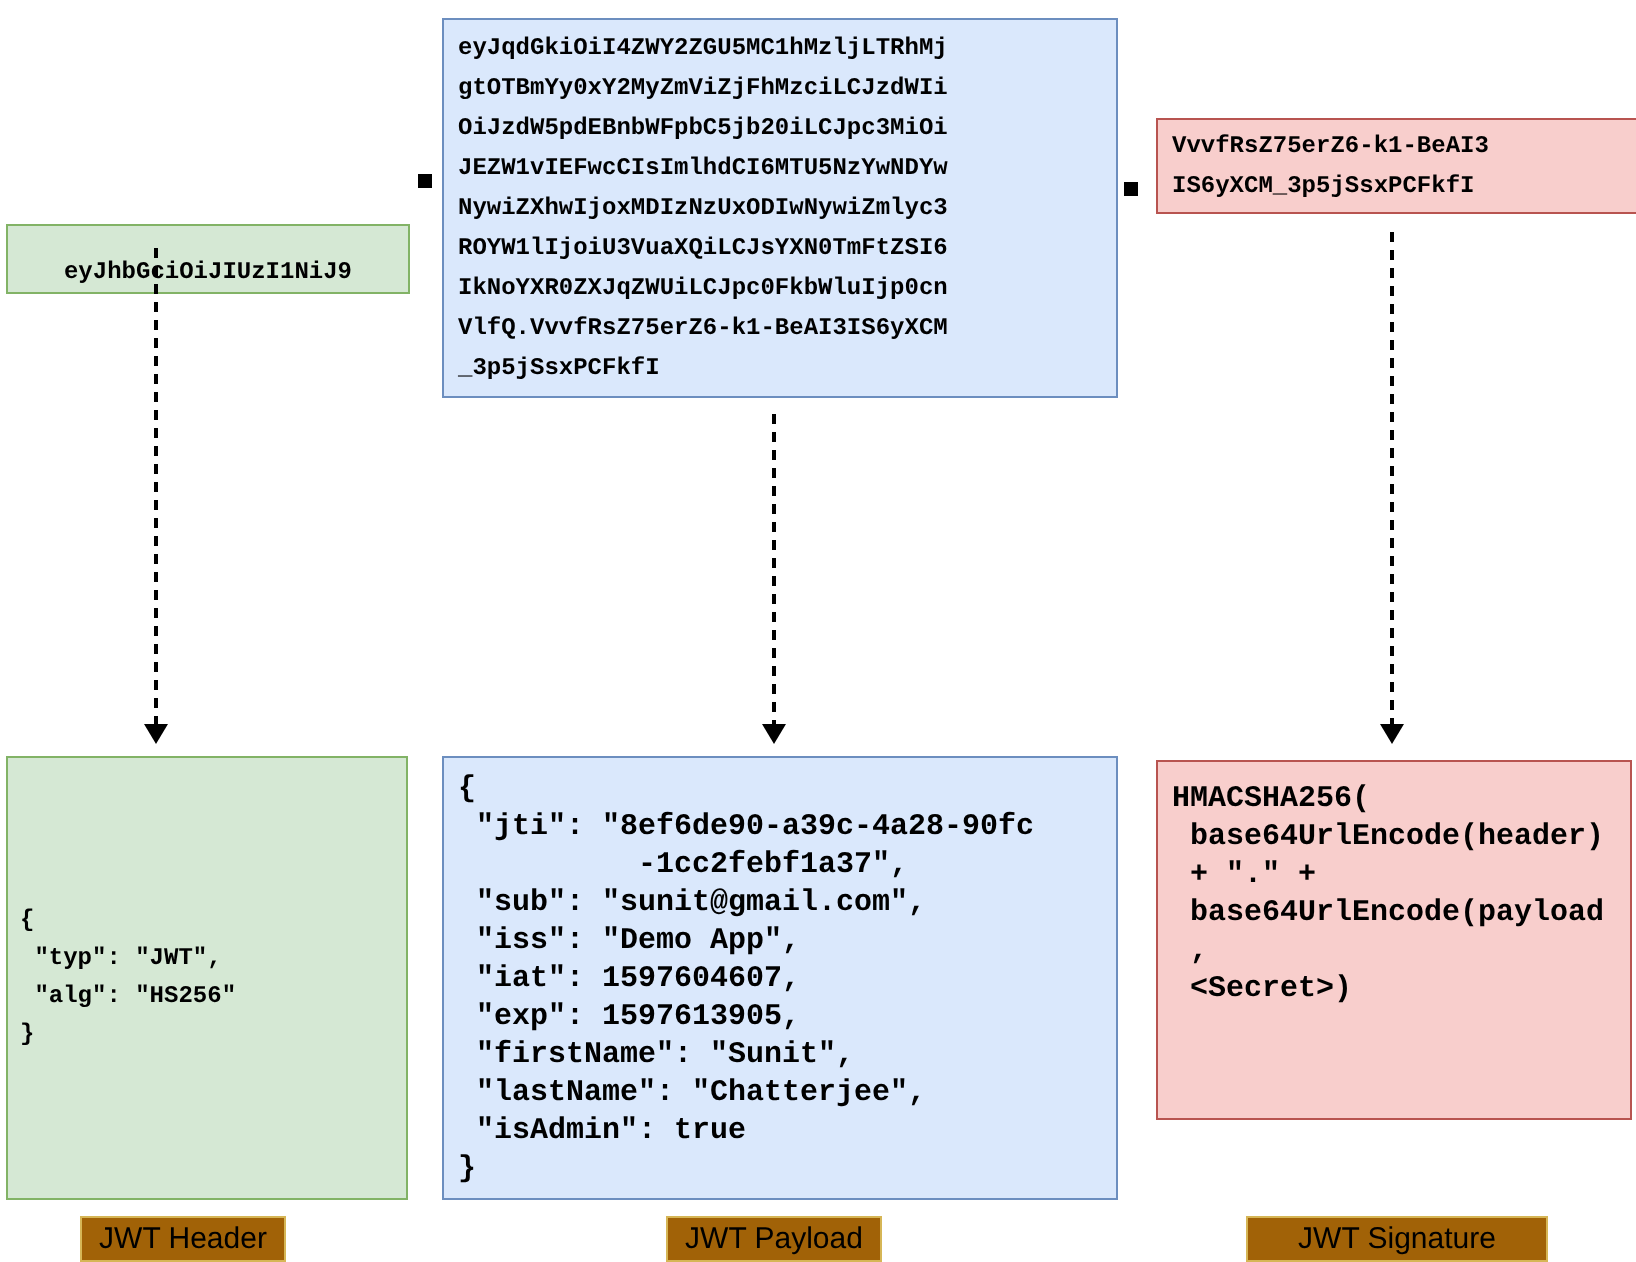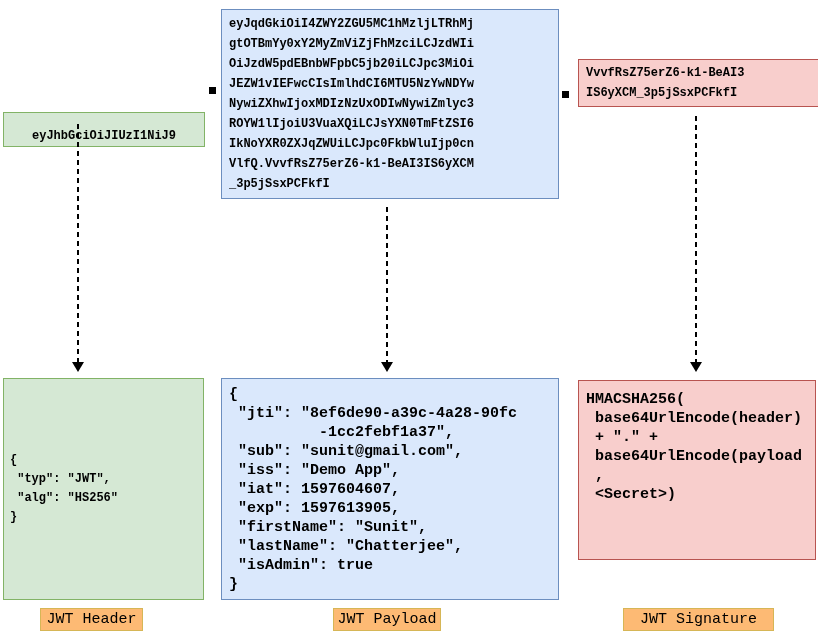--- a/index.html
+++ b/index.html
@@ -60,22 +60,22 @@
     border-left: 6.5px solid transparent;
     border-right: 6.5px solid transparent;
     border-top: 10px solid #000000;
   }
   #arrow-header    { left: 71px;  top: 124px; height: 248px; }
   #arrow-payload   { left: 380px; top: 207px; height: 165px; }
   #arrow-signature { left: 689px; top: 116px; height: 256px; }
 
   .tag {
     position: absolute; top: 608px; height: 23px;
-    background: #fdba74; border: 1.5px solid #d6b656;
-    font-family: Liberation Mono, monospace;
+    background: #a16207; border: 1.5px solid #d6b656;
+    font-family: Liberation Sans, sans-serif;
     font-size: 15px; color: #000000;
     display: flex; align-items: center; justify-content: center;
   }
   #tag-header { left: 40px; width: 103px; }
   #tag-payload { left: 333px; width: 108px; }
   #tag-signature { left: 623px; width: 151px; }
 </style>
 </head>
 <body>
 

